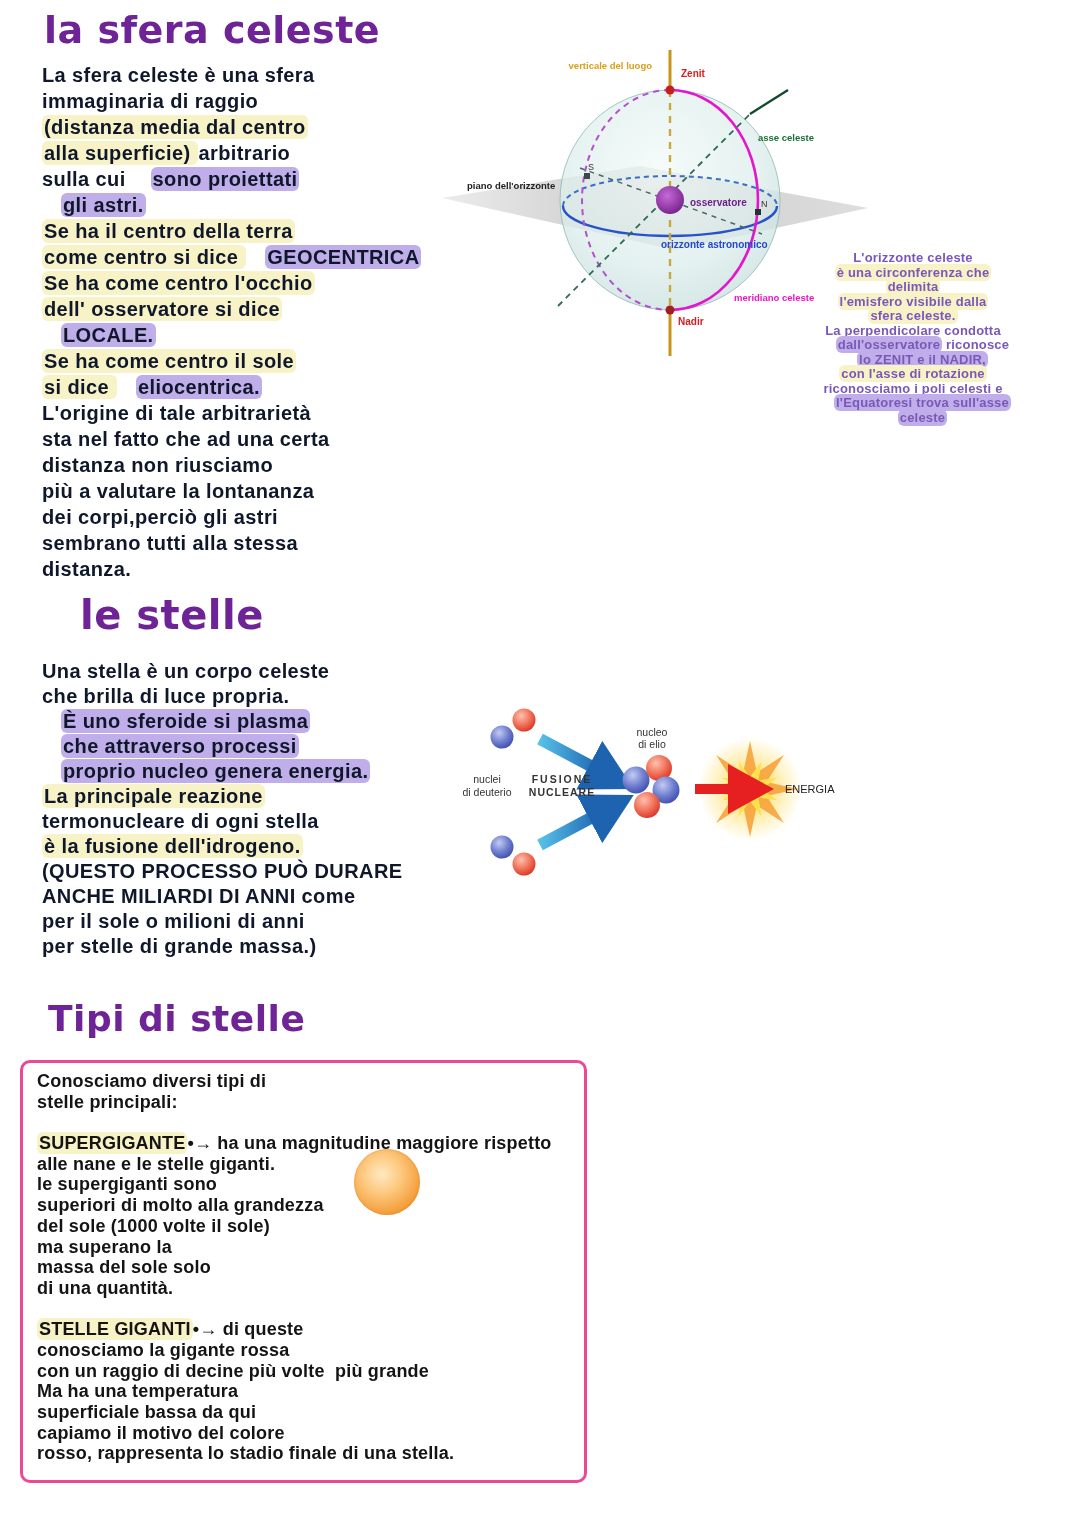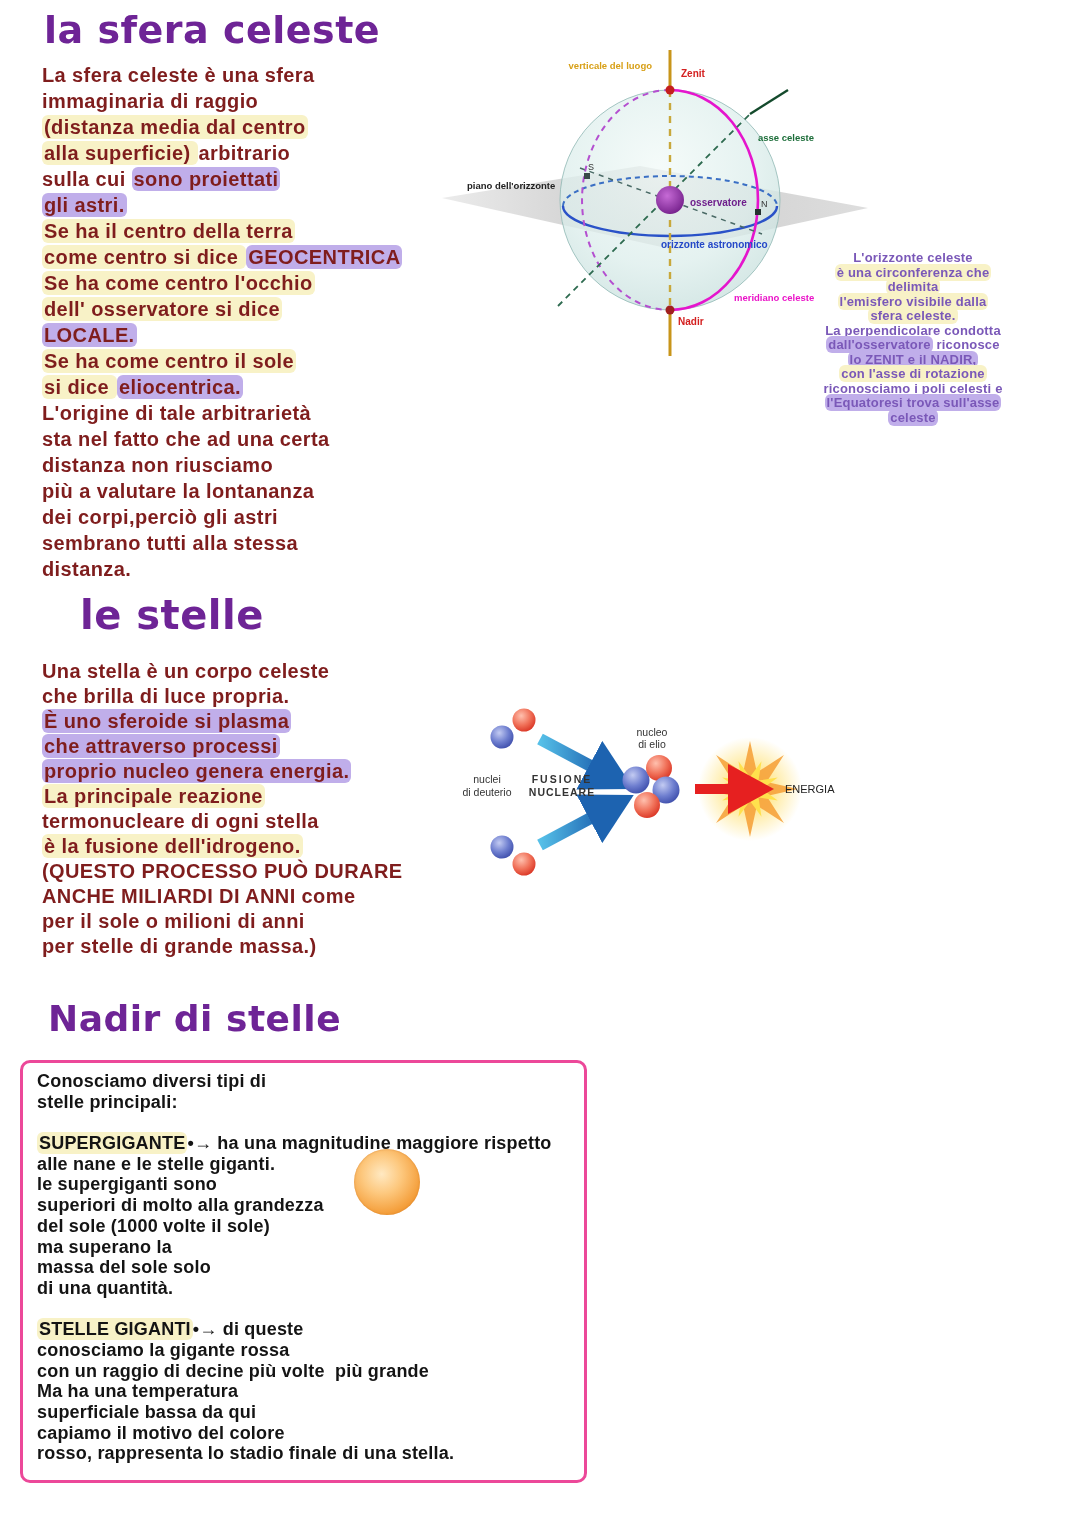--- a/index.html
+++ b/index.html
@@ -3,26 +3,26 @@
 <meta charset="utf-8">
 <style>
   html,body{margin:0;padding:0;background:#fff;}
   #page{position:relative;width:1080px;height:1527px;background:#ffffff;overflow:hidden;
         font-family:"Liberation Sans","DejaVu Sans",sans-serif;padding-left:48px;}
   .title{position:absolute;color:#6e2496;font-weight:bold;letter-spacing:.5px;
          font-family:"DejaVu Sans","Liberation Sans",sans-serif;}
   #title-sfera{left:44px;top:8px;font-size:38px;}
   #title-stelle{left:44px;top:592px;font-size:40px;margin-left:36px;}
   #title-tipi{left:48px;top:998px;font-size:36px;}
-  .hw{position:absolute;color:#7f1d1d;font-weight:bold;letter-spacing:.4px;}
+  .hw{position:absolute;color:#0f172a;font-weight:bold;letter-spacing:.4px;}
   #para-sfera{left:42px;top:62px;width:420px;font-size:20px;line-height:26px;}
   #para-stelle{left:42px;top:659px;width:420px;font-size:20px;line-height:25px;}
   .hw-line{white-space:pre-wrap;min-height:1.15em;}
   .hl-y{background:#f8f2c7;border-radius:6px;padding:1px 2px;}
-  .hl-l{background:#c0aeea;border-radius:6px;padding:1px 2px;}
+  .hl-l{background:#c0aeea;border-radius:6px;padding:1px 2px;margin-left:19px;}
   #note{position:absolute;left:808px;top:251px;width:210px;text-align:center;
         color:#7a58b8;font-weight:bold;font-size:13px;line-height:14.5px;letter-spacing:.2px;}
   #note .hw-line{min-height:14.5px;}
   #tipi-box{position:absolute;left:20px;top:1060px;width:547px;height:409px;
             border:3px solid #ec4899;border-radius:10px;padding:8px 0 0 14px;
             color:#141414;font-weight:bold;font-size:18px;line-height:20.6px;letter-spacing:.2px;}
   #star-giant{position:absolute;left:354px;top:1149px;width:66px;height:66px;border-radius:50%;
       background:radial-gradient(circle at 42% 38%, #ffe9c2 0%, #fdc87e 35%, #f49f3c 70%, #e07f1f 100%);
       box-shadow:0 0 2px rgba(200,110,20,.6) inset;}
   svg text{font-family:"Liberation Sans","DejaVu Sans",sans-serif;}
@@ -188,21 +188,21 @@
 
     <text x="47" y="91" text-anchor="middle" font-size="10.5" fill="#333333">nuclei</text>
     <text x="47" y="104" text-anchor="middle" font-size="10.5" fill="#333333">di deuterio</text>
     <text x="122" y="91" text-anchor="middle" font-size="10.5" font-weight="bold" letter-spacing="2" fill="#333333">FUSIONE</text>
     <text x="122" y="104" text-anchor="middle" font-size="10.5" font-weight="bold" letter-spacing="1" fill="#333333">NUCLEARE</text>
     <text x="212" y="44" text-anchor="middle" font-size="10.5" fill="#333333">nucleo</text>
     <text x="212" y="56" text-anchor="middle" font-size="10.5" fill="#333333">di elio</text>
     <text x="345" y="101" font-size="11" fill="#222222">ENERGIA</text>
   </svg>
 
-  <div id="title-tipi" class="title">Nadir di stelle</div>
+  <div id="title-tipi" class="title">Tipi di stelle</div>
   <div id="tipi-box">
       <div class="hw-line"><span>Conosciamo diversi tipi di</span></div>
       <div class="hw-line"><span>stelle principali:</span></div>
       <div class="hw-line"><span></span></div>
       <div class="hw-line"><span class="hl-y">SUPERGIGANTE</span><span>•→ ha una magnitudine maggiore rispetto</span></div>
       <div class="hw-line"><span>alle nane e le stelle giganti.</span></div>
       <div class="hw-line"><span>le supergiganti sono</span></div>
       <div class="hw-line"><span>superiori di molto alla grandezza</span></div>
       <div class="hw-line"><span>del sole (1000 volte il sole)</span></div>
       <div class="hw-line"><span>ma superano la</span></div>

